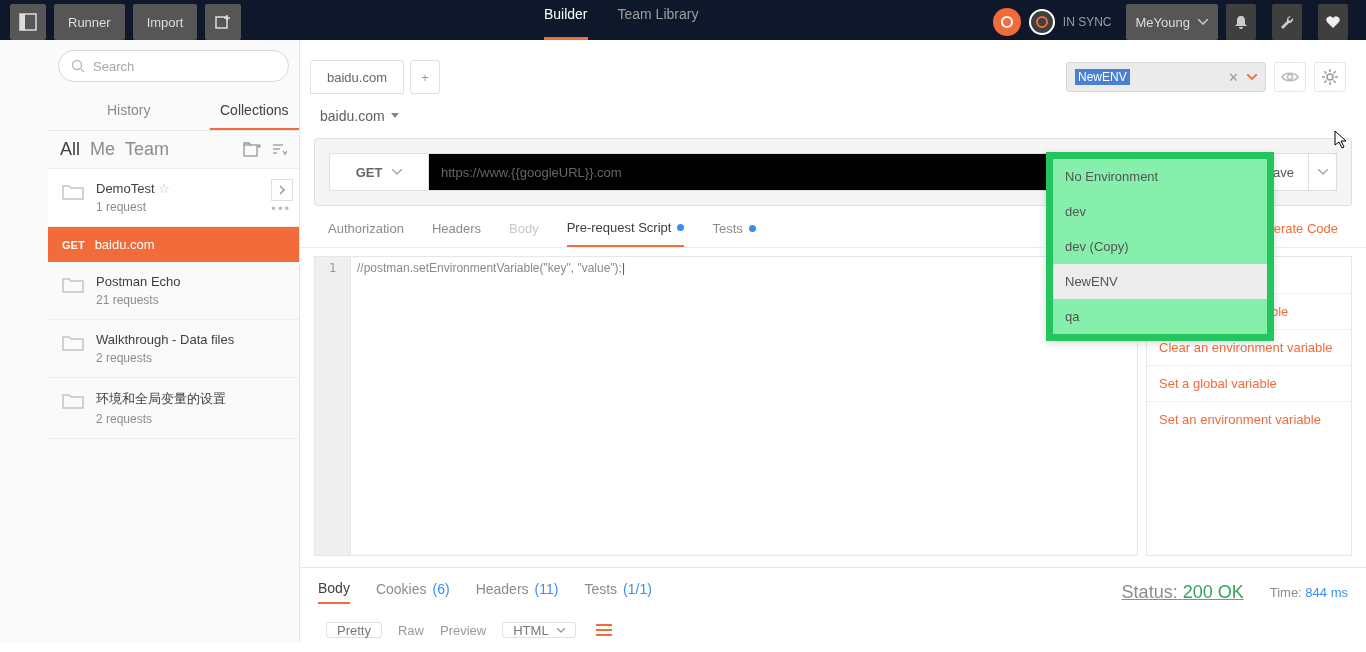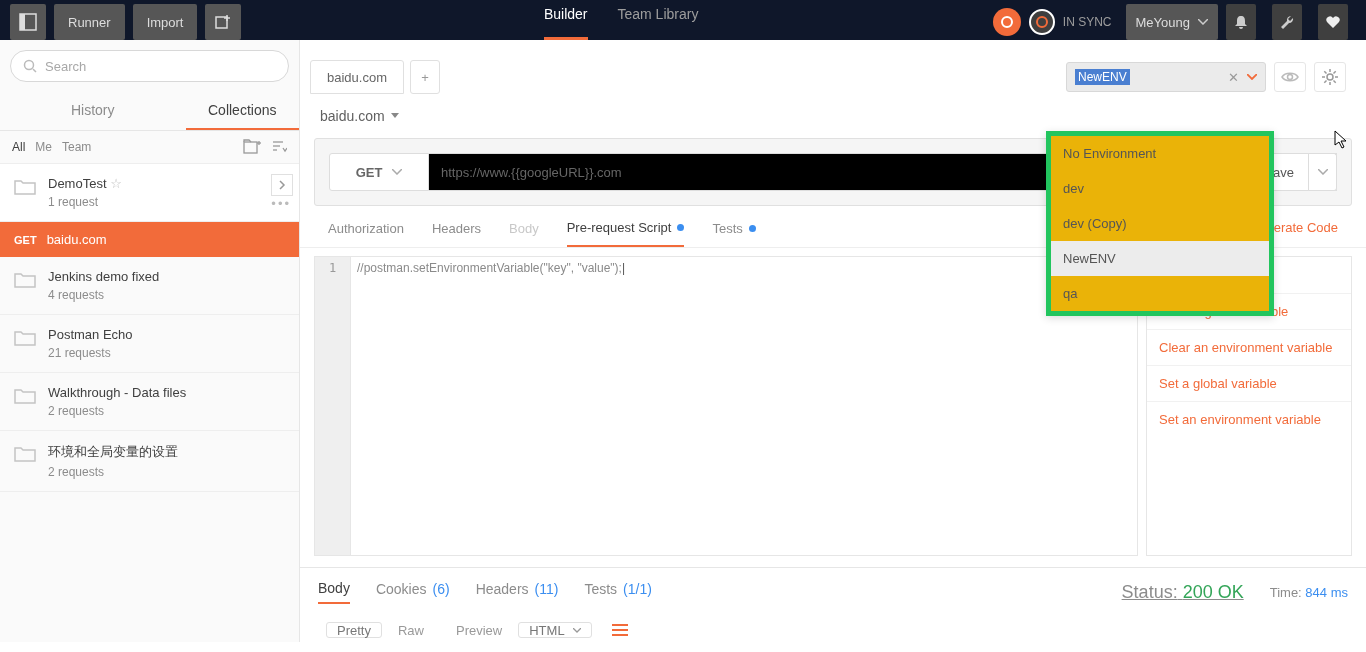--- a/index.html
+++ b/index.html
@@ -11,33 +11,33 @@
 .topbar .tabs{flex:1;display:flex;justify-content:center;gap:30px;}
 .topbar .tabs .tab{color:#9d9d9d;height:50px;display:flex;align-items:center;border-bottom:3px solid transparent;font-size:14px;}
 .topbar .tabs .tab.active{color:#fff;border-bottom-color:#f26b3a;}
 .topbar .right{display:flex;align-items:center;gap:8px;}
 .sync-badge{width:28px;height:28px;border-radius:50%;background:#f26b3a;display:flex;align-items:center;justify-content:center;}
 .sync-badge-inner{width:12px;height:12px;border:2px solid #fff;border-radius:50%;}
 .sync-text{color:#9d9d9d;font-size:12px;margin-right:6px;}
 .acct-btn{height:36px;background:#565656;border-radius:2px;display:flex;align-items:center;padding:0 10px;color:#ddd;gap:8px;}
 
 .app{display:flex;height:602px;}
-.sidebar{width:300px;border-right:1px solid #e6e6e6;display:flex;flex-direction:column;background:#fafafa;position:relative;}
+.sidebar{width:300px;border-right:1px solid #e6e6e6;display:flex;flex-direction:column;background:#fafafa;position:relative;padding-left:48px;}
 .main{flex:1;display:flex;flex-direction:column;}
 
 .search-wrap{padding:10px;}
 .search-box{height:32px;border:1px solid #d8d8d8;border-radius:16px;background:#fff;display:flex;align-items:center;padding:0 12px;color:#a8a8a8;}
 .search-box .mag{margin-right:8px;}
 
 .side-tabs{display:flex;border-bottom:1px solid #e6e6e6;}
 .side-tabs .stab{flex:1;text-align:center;padding:10px 0;color:#8c8c8c;font-size:14px;margin-left:36px;}
 .side-tabs .stab.active{color:#404040;border-bottom:2px solid #f26b3a;}
 
 .filter-row{display:flex;align-items:center;padding:8px 12px;gap:10px;color:#8c8c8c;border-bottom:1px solid #eee;}
-.filter-row .f{font-size:12px;}
+.filter-row .f{font-size:18px;}
 .filter-row .f.active{color:#404040;}
 .filter-row .sp{flex:1;}
 
 .coll{display:flex;align-items:flex-start;padding:12px 14px;border-bottom:1px solid #eee;gap:12px;position:relative;}
 .coll.header-coll{background:#fff;}
 .coll .folder{color:#c4c4c4;margin-top:2px;}
 .coll .meta .name{font-size:13px;color:#404040;}
 .coll .meta .sub{font-size:12px;color:#8c8c8c;margin-top:4px;}
 .chev-btn{position:absolute;right:6px;top:10px;width:22px;height:22px;background:#fff;border:1px solid #e0e0e0;display:flex;align-items:center;justify-content:center;color:#999;}
 .more-dots{position:absolute;right:8px;bottom:10px;color:#bbb;letter-spacing:2px;}
@@ -47,34 +47,34 @@
 .mtabs{display:flex;align-items:center;padding:20px 10px 0 10px;gap:0;}
 .mtab{border:1px solid #e0e0e0;border-radius:3px 3px 0 0;height:34px;display:flex;align-items:center;padding:0 16px;font-size:13px;color:#666;background:#fff;}
 .mtab-plus{width:30px;height:34px;border:1px solid #e0e0e0;border-radius:3px;display:flex;align-items:center;justify-content:center;margin-left:6px;color:#999;}
 .env-wrap{margin-left:auto;display:flex;align-items:center;gap:8px;padding-right:10px;}
 .env-select{height:30px;border:1px solid #d8d8d8;border-radius:3px;background:#ebebeb;display:flex;align-items:center;padding:0 8px;gap:8px;min-width:200px;}
 .env-select .sel{background:#4a7fd1;color:#fff;padding:1px 3px;font-size:12px;}
 .env-select .x{margin-left:auto;color:#999;}
 .env-select .car{color:#f26b3a;}
 .eye-btn,.gear-btn{width:32px;height:30px;border:1px solid #e6e6e6;border-radius:3px;display:flex;align-items:center;justify-content:center;color:#999;}
 
-.env-dropdown{position:absolute;right:92px;top:91px;width:228px;background:#eab308;border:5px solid #22c55e;box-shadow:0 2px 8px rgba(0,0,0,0.15);z-index:50;}
+.env-dropdown{position:absolute;right:92px;top:112px;width:228px;background:#86efac;border:7px solid #22c55e;box-shadow:0 2px 8px rgba(0,0,0,0.15);z-index:50;}
 .env-dropdown .opt{padding:10px 12px;font-size:13px;color:#555;}
 .env-dropdown .opt.hl{background:#ececec;}
 
 .req-title{padding:14px 20px;font-size:14px;color:#606060;display:flex;align-items:center;gap:6px;}
 
 .urlrow{margin:0 14px;border:1px solid #e0e0e0;border-radius:3px;padding:14px;display:flex;align-items:center;gap:0;background:#f5f5f5;position:relative;}
 .method-dd{width:100px;height:38px;background:#fff;border:1px solid #ddd;border-radius:3px 0 0 3px;display:flex;align-items:center;justify-content:center;gap:10px;color:#666;font-weight:bold;}
 .url-input{flex:1;height:38px;background:#000000;border:1px solid #ddd;border-left:none;padding:0 12px;display:flex;align-items:center;color:#666;font-size:13px;}
 .save-dd{position:absolute;right:14px;top:14px;height:38px;display:flex;align-items:center;}
 .save-main{height:38px;border:1px solid #ddd;background:#fff;padding:0 14px;display:flex;align-items:center;border-radius:3px 0 0 3px;}
 .save-caret{height:38px;width:28px;border:1px solid #ddd;border-left:none;background:#fff;display:flex;align-items:center;justify-content:center;border-radius:0 3px 3px 0;}
 
-.subtabs{display:flex;gap:28px;padding:14px 28px 0 28px;border-bottom:1px solid #eee;}
+.subtabs{display:flex;gap:28px;padding:14px 28px 0 28px;border-bottom:1px solid #eee;align-items:center;}
 .subtabs .st{padding-bottom:10px;color:#8c8c8c;font-size:13px;display:flex;align-items:center;gap:6px;}
 .subtabs .st.active{color:#404040;border-bottom:2px solid #f26b3a;}
 .subtabs .dot{width:7px;height:7px;border-radius:50%;background:#3b8ef0;}
 .subtabs .cookies-link{margin-left:auto;color:#f26b3a;font-size:13px;padding-bottom:10px;}
 
 .editor-wrap{display:flex;margin:8px 14px 0 14px;gap:8px;}
 .editor-col{flex:1;border:1px solid #e6e6e6;display:flex;height:300px;}
 .gutter{width:36px;background:#efefef;border-right:1px solid #e6e6e6;text-align:center;color:#999;padding-top:4px;font-family:monospace;font-size:12px;}
 .codearea{flex:1;background:#fff;padding:4px 6px;font-family:Menlo,Consolas,monospace;font-size:12px;color:#8a8a8a;}
 .codearea .cursor:after{content:"|";color:#555;}
@@ -217,31 +217,20 @@
       <span>baidu.com</span>
     </div>
 
     <div class="coll">
       <span class="folder">
           <svg width="22" height="18" viewBox="0 0 22 18">
             <path d="M1 3 L1 16 L21 16 L21 5 L9 5 L7 3 Z" fill="none" stroke="#c4c4c4" stroke-width="1.5"></path>
           </svg>
         </span>
       <div class="meta">
-          <div class="name">Jenkins demo fixed</div>
-          <div class="sub">4 requests</div>
-        </div>
-    </div>
-    <div class="coll">
-      <span class="folder">
-          <svg width="22" height="18" viewBox="0 0 22 18">
-            <path d="M1 3 L1 16 L21 16 L21 5 L9 5 L7 3 Z" fill="none" stroke="#c4c4c4" stroke-width="1.5"></path>
-          </svg>
-        </span>
-      <div class="meta">
           <div class="name">Postman Echo</div>
           <div class="sub">21 requests</div>
         </div>
     </div>
     <div class="coll">
       <span class="folder">
           <svg width="22" height="18" viewBox="0 0 22 18">
             <path d="M1 3 L1 16 L21 16 L21 5 L9 5 L7 3 Z" fill="none" stroke="#c4c4c4" stroke-width="1.5"></path>
           </svg>
         </span>
@@ -385,21 +374,21 @@
             <span>Tests</span> 
             <span class="cnt">(1/1)</span>
           </div>
         <span class="sp"></span>
         <span class="status"><span>Status:</span> <span class="v">200 OK</span></span>
         <span class="time"><span>Time:</span> <span class="v">844 ms</span></span>
       </div>
       <div class="res-toolbar">
         <div class="pill">Pretty</div>
         <div style="color:#999;">Raw</div>
-        <div style="color:#999;margin-left:16px;">Preview</div>
+        <div style="color:#999;">Preview</div>
         <div class="pill">
             <span>HTML</span>
             <svg width="8" height="5" viewBox="0 0 8 5">
               <path d="M0 0 L4 4 L8 0" fill="none" stroke="#999" stroke-width="1.3"></path>
             </svg>
           </div>
         <div class="ham">
             <span></span>
             <span></span>
             <span></span>

